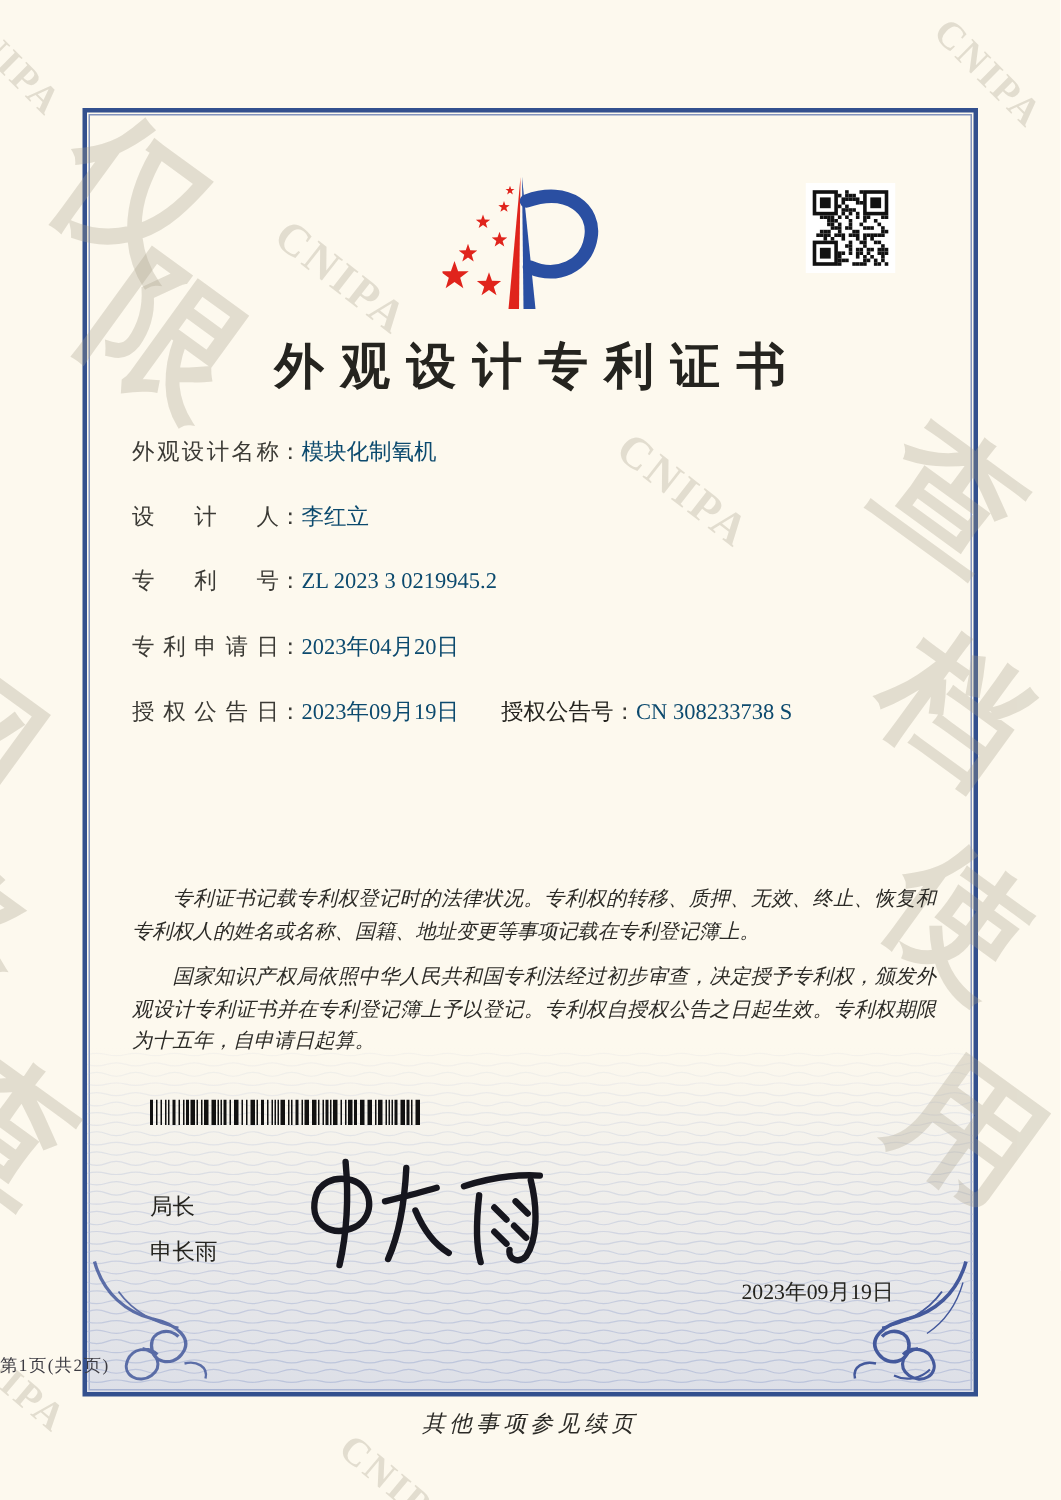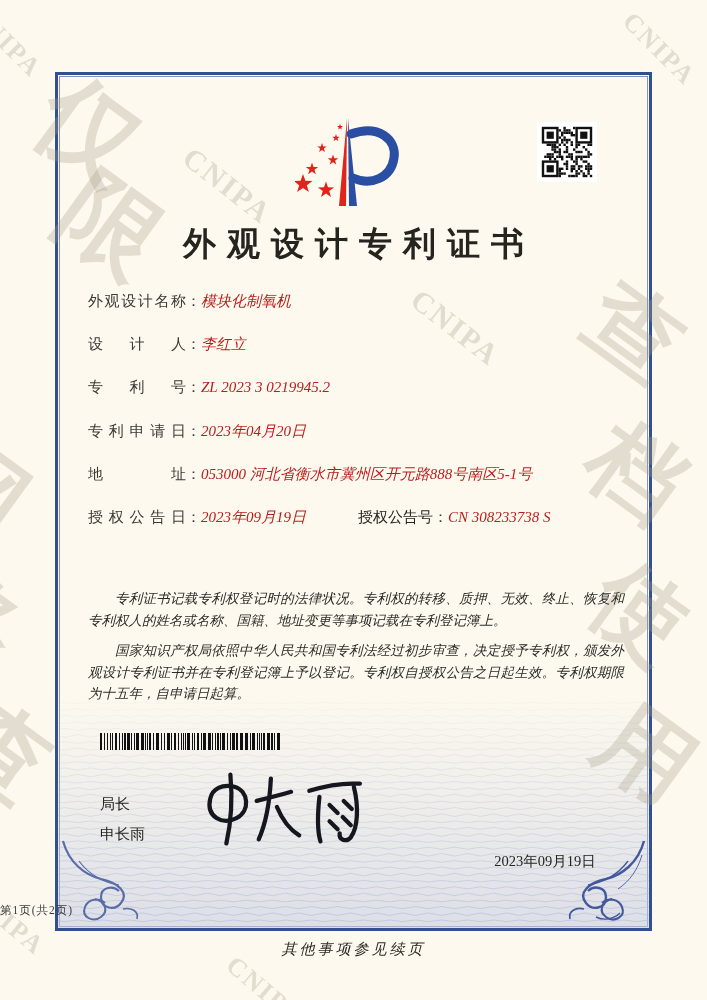--- a/index.html
+++ b/index.html
@@ -23,22 +23,22 @@
   .cert-no .lab{letter-spacing:7px;}
   .logo{position:absolute;left:295px;top:112px;width:118px;height:98px;}
   .qr{position:absolute;left:537px;top:122px;width:60px;height:60px;}
   .title{position:absolute;left:0;top:205px;width:100%;text-align:center;
     font-size:33px;font-weight:bold;letter-spacing:11px;text-indent:11px;margin-top:17px;}
   .fields{position:absolute;left:88px;top:292px;width:535px;}
   .frow{height:43.2px;font-size:15px;white-space:nowrap;}
   .flabel{display:inline-block;width:98px;text-align:justify;text-align-last:justify;
     color:#3b3a35;vertical-align:top;}
   .fcolon{color:#3b3a35;}
-  .fvalue{color:#b91c1c;font-style:italic;}
-  .fpair2{margin-left:52px;}
+  .fvalue{color:#0c4a6e;}
+  .fpair2{margin-left:28px;}
   .paras{position:absolute;left:88px;top:588px;width:536px;font-size:13.5px;
     font-style:italic;line-height:1.62;text-align:justify;color:#2c2b27;}
   .paras p{margin:0 0 8px 0;text-indent:2em;}
   .barcode{position:absolute;left:100px;top:733px;width:182px;height:17px;}
   .signer-title{position:absolute;left:100px;top:795px;font-size:15px;
     font-family:"Liberation Sans","DejaVu Sans",sans-serif;}
   .signer-name{position:absolute;left:100px;top:825px;font-size:15px;
     font-family:Liberation Mono, monospace;}
   .signature{position:absolute;left:196px;top:768px;width:172px;height:80px;}
   .issue-date{position:absolute;left:470px;top:852px;width:150px;text-align:center;
@@ -301,21 +301,20 @@
         <rect x="52.8" y="52.8" width="2.4" height="2.4" fill="#111"></rect>
       </svg>
 
     <div class="title">外观设计专利证书</div>
 
     <div class="fields">
         <div class="frow"><span class="flabel">外观设计名称</span><span class="fcolon">：</span><span class="fvalue">模块化制氧机</span></div>
         <div class="frow"><span class="flabel">设计人</span><span class="fcolon">：</span><span class="fvalue">李红立</span></div>
         <div class="frow"><span class="flabel">专利号</span><span class="fcolon">：</span><span class="fvalue">ZL 2023 3 0219945.2</span></div>
         <div class="frow"><span class="flabel">专利申请日</span><span class="fcolon">：</span><span class="fvalue">2023年04月20日</span></div>
-        <div class="frow"><span class="flabel">地址</span><span class="fcolon">：</span><span class="fvalue">053000 河北省衡水市冀州区开元路888号南区5-1号</span></div>
         <div class="frow"><span class="flabel">授权公告日</span><span class="fcolon">：</span><span class="fvalue">2023年09月19日</span><span class="flabel2 fpair2">授权公告号</span><span class="fcolon">：</span><span class="fvalue">CN 308233738 S</span></div>
       </div>
 
     <div class="paras">
       <p>专利证书记载专利权登记时的法律状况。专利权的转移、质押、无效、终止、恢复和专利权人的姓名或名称、国籍、地址变更等事项记载在专利登记簿上。</p>
       <p>国家知识产权局依照中华人民共和国专利法经过初步审查，决定授予专利权，颁发外观设计专利证书并在专利登记簿上予以登记。专利权自授权公告之日起生效。专利权期限为十五年，自申请日起算。</p>
     </div>
 
     <svg class="barcode" viewBox="0 0 182 17" preserveAspectRatio="none">
         <rect x="0" y="0" width="2" height="17" fill="#111"></rect>

